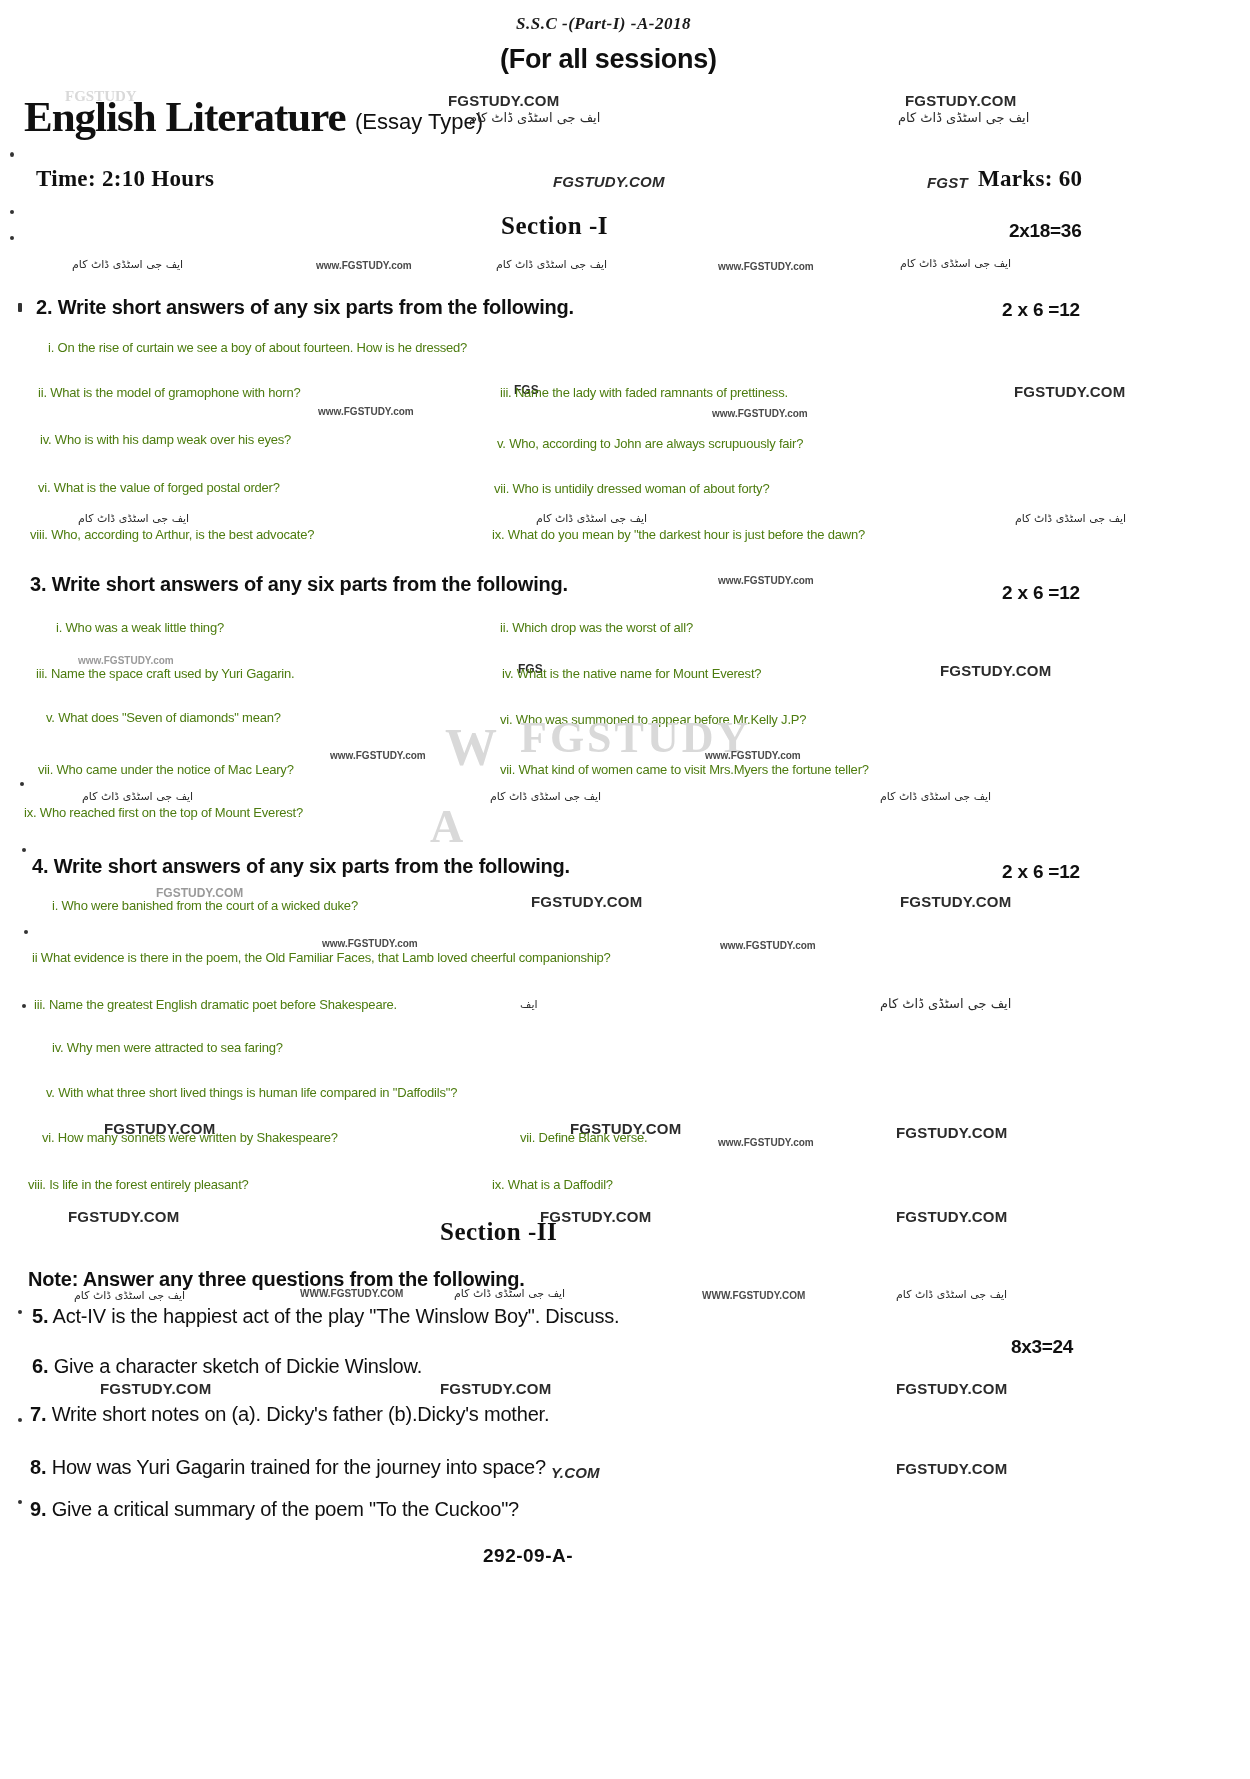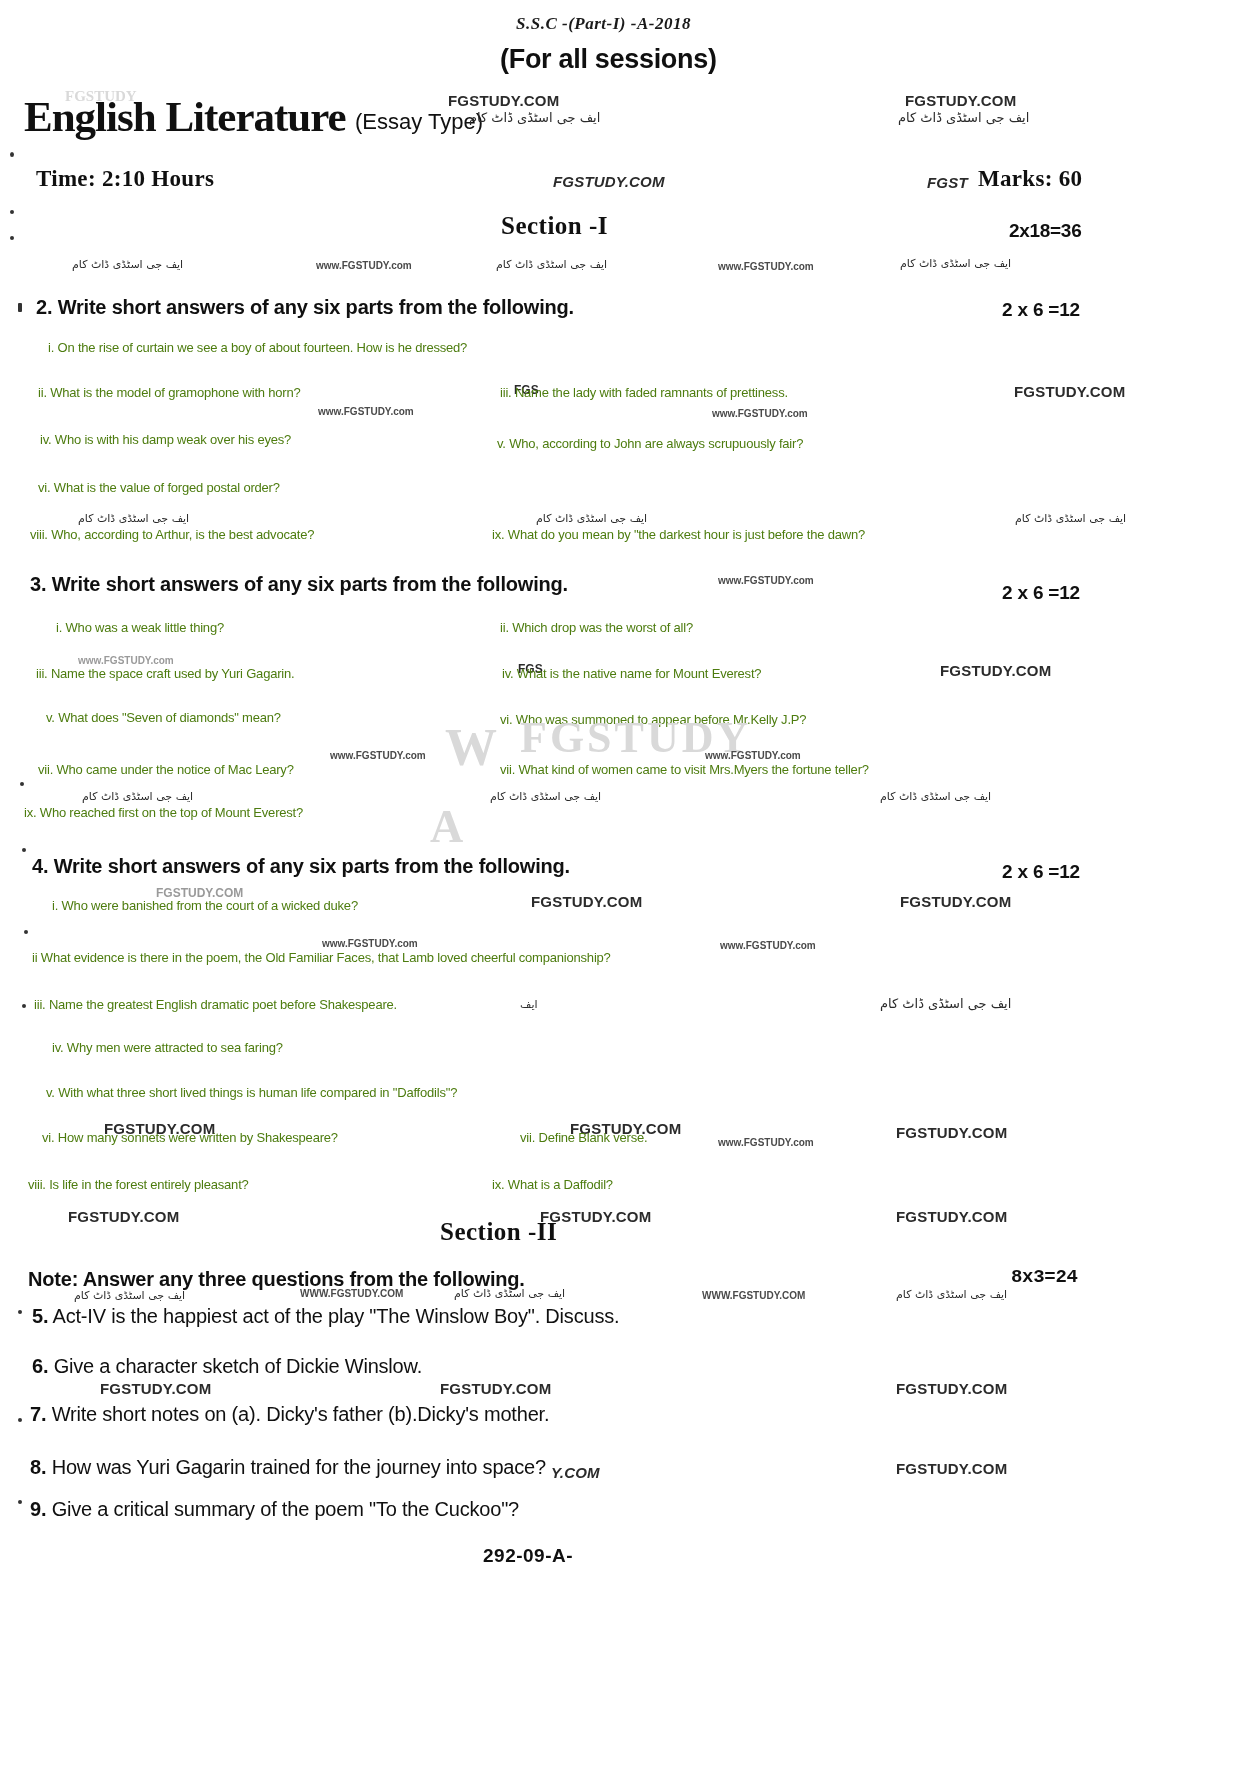--- a/index.html
+++ b/index.html
@@ -250,20 +250,24 @@
   </div>
   <div class="abs part" style="left:497px; top:436px;">
     <span>v.</span>
     <span>Who, according to John are always scrupuously fair?</span>
   </div>
 
   <div class="abs part" style="left:38px; top:480px;">
     <span>vi.</span>
     <span>What is the value of forged postal order?</span>
   </div>
+  <div class="abs part" style="left:494px; top:481px;">
+    <span>vii.</span>
+    <span>Who is untidily dressed woman of about forty?</span>
+  </div>
 
   <div class="wm-urdu sm" style="left:78px; top:512px;">ایف جی اسٹڈی ڈاٹ کام</div>
   <div class="wm-urdu sm" style="left:536px; top:512px;">ایف جی اسٹڈی ڈاٹ کام</div>
   <div class="wm-urdu sm" style="left:1015px; top:512px;">ایف جی اسٹڈی ڈاٹ کام</div>
 
   <div class="abs part" style="left:30px; top:527px;">
     <span>viii.</span>
     <span>Who, according to Arthur, is the best advocate?</span>
   </div>
   <div class="abs part" style="left:492px; top:527px;">
@@ -395,21 +399,21 @@
     <span>What is a Daffodil?</span>
   </div>
 
   <div class="wm lg" style="left:68px; top:1208px;">FGSTUDY.COM</div>
   <div class="wm lg" style="left:540px; top:1208px;">FGSTUDY.COM</div>
   <div class="wm lg" style="left:896px; top:1208px;">FGSTUDY.COM</div>
 
   <div class="abs section-title" style="left:440px; top:1218px;">Section -II</div>
 
   <div class="abs note" style="left:28px; top:1268px;">Note:  Answer any three questions from the following.</div>
-  <div class="abs sec-marks" style="left:1011px; top:1266px;font-family:Liberation Mono, monospace;">8x3=24</div>
+  <div class="abs sec-marks" style="left:1011px; top:1336px;">8x3=24</div>
 
   <div class="wm-urdu sm" style="left:74px; top:1289px;">ایف جی اسٹڈی ڈاٹ کام</div>
   <div class="wm sm" style="left:300px; top:1288px;">WWW.FGSTUDY.COM</div>
   <div class="wm-urdu sm" style="left:454px; top:1287px;">ایف جی اسٹڈی ڈاٹ کام</div>
   <div class="wm sm" style="left:702px; top:1290px;">WWW.FGSTUDY.COM</div>
   <div class="wm-urdu sm" style="left:896px; top:1288px;">ایف جی اسٹڈی ڈاٹ کام</div>
 
   <div class="speck" style="left:18px; top:1310px; width:4px; height:4px;"></div>
   <div class="abs bigq" style="left:32px; top:1305px;">
     <b>5.</b>

